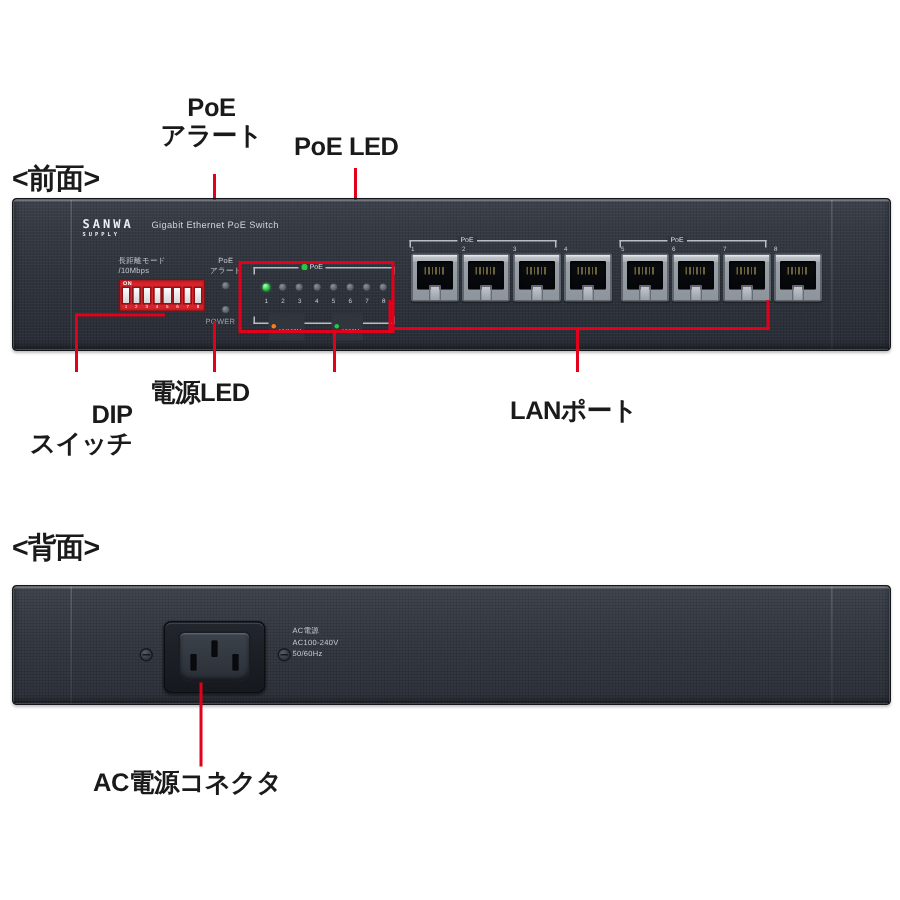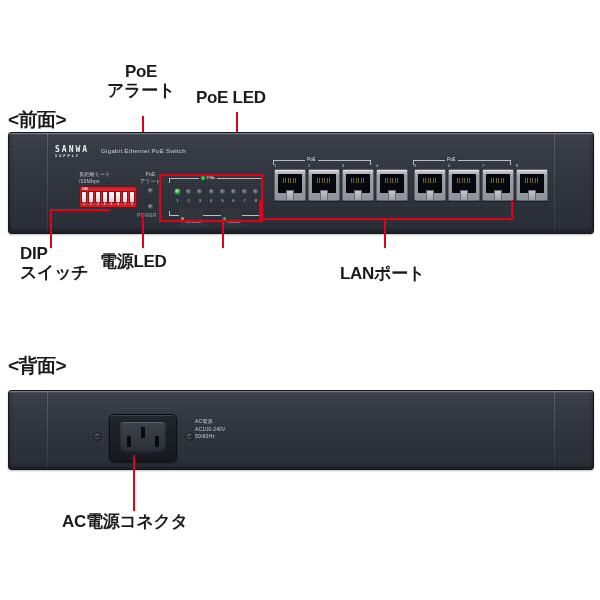--- a/index.html
+++ b/index.html
@@ -310,21 +310,21 @@
           <div class="cavity">
             <div class="pins"></div>
           </div>
           <div class="tab"></div>
         </div>
       </div>
   </div>
 
   <div class="lead-h" style="left:50px;top:209px;width:60px;"></div>
   <div class="lead-v" style="left:50px;top:209px;height:39px;"></div>
-  <div class="abs callout" style="left:20px;top:244px;">DIP
+  <div class="abs callout" style="left:20px;top:267px;text-align:right;">DIP
 スイッチ</div>
 
   <div class="lead-v" style="left:142px;top:214px;height:34px;"></div>
   <div class="abs callout" style="left:100px;top:252px;">電源LED</div>
 
   <div class="lead-v" style="left:222px;top:220px;height:28px;"></div>
 
   <div class="lead-box no-top" style="left:259px;top:200px;width:250px;height:18px;"></div>
   <div class="lead-v" style="left:384px;top:218px;height:30px;"></div>
   <div class="abs callout" style="left:340px;top:264px;">LANポート</div>

